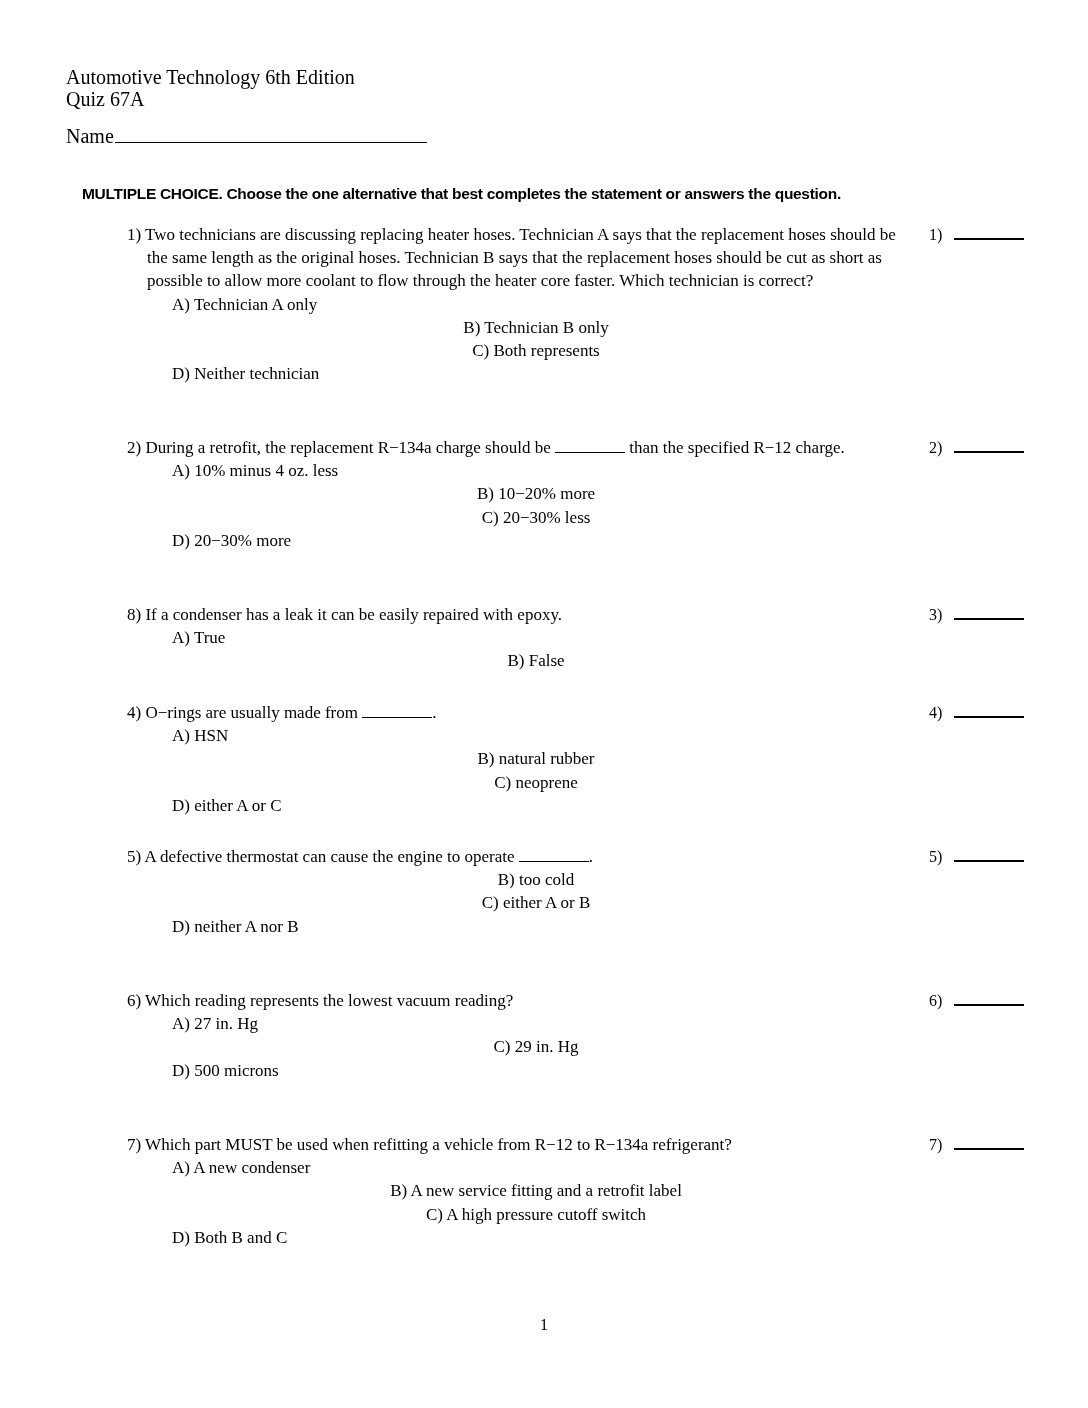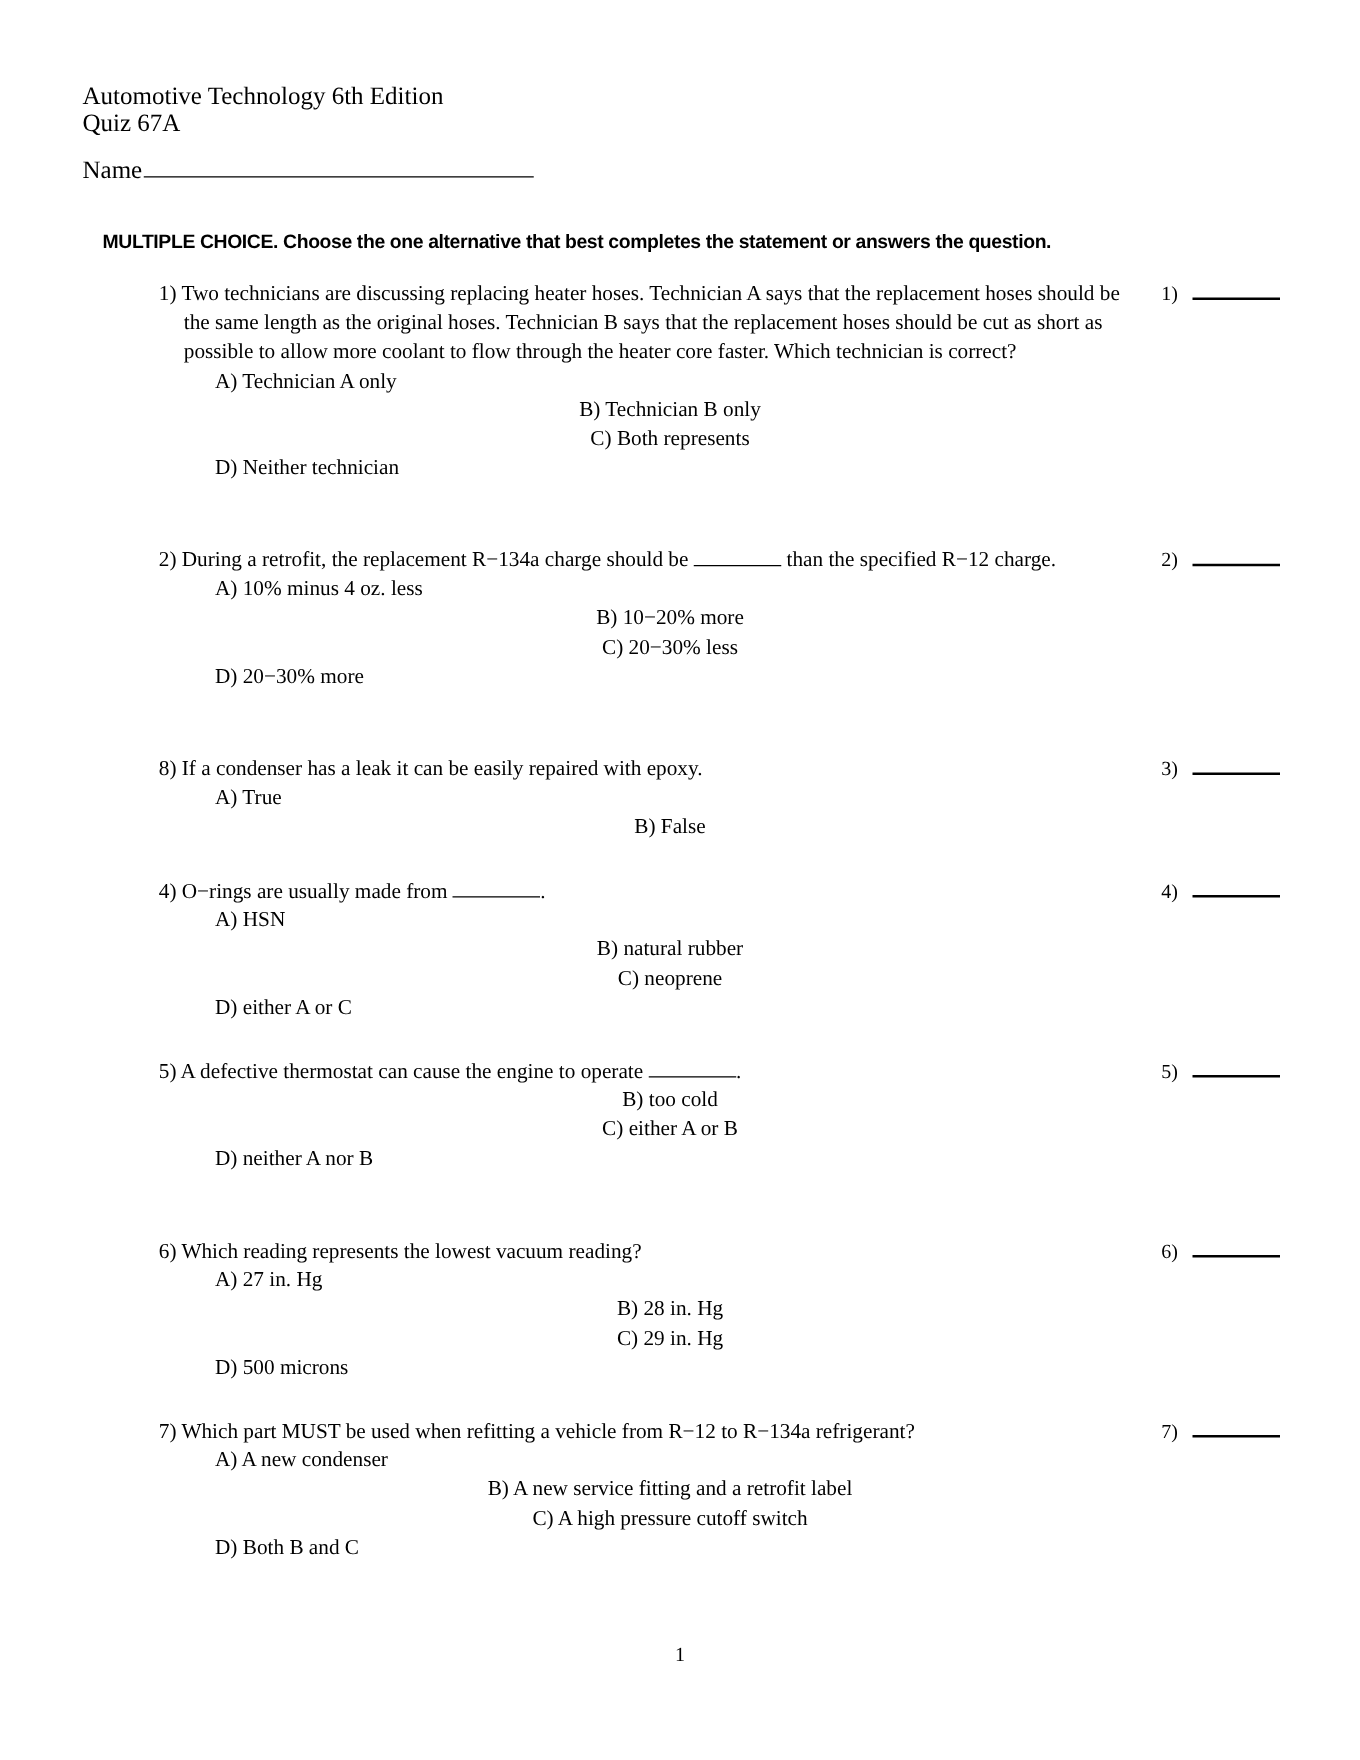--- a/index.html
+++ b/index.html
@@ -84,21 +84,20 @@
   <div class="opt b">C) either A or B</div>
   <div class="opt">D) neither A nor B</div>
 </div>
 <div class="ans" style="top:848px;">
   <span>5)</span><span class="line"></span>
 </div>
 
 <div class="q" style="top:989px;">
   <div class="stem">6) Which reading represents the lowest vacuum reading?</div>
   <div class="opt">A) 27 in. Hg</div>
-  <div class="opt b">B) 28 in. Hg</div>
   <div class="opt b">C) 29 in. Hg</div>
   <div class="opt">D) 500 microns</div>
 </div>
 <div class="ans" style="top:992px;">
   <span>6)</span><span class="line"></span>
 </div>
 
 <div class="q" style="top:1133px;">
   <div class="stem">7) Which part MUST be used when refitting a vehicle from R−12 to R−134a refrigerant?</div>
   <div class="opt">A) A new condenser</div>

